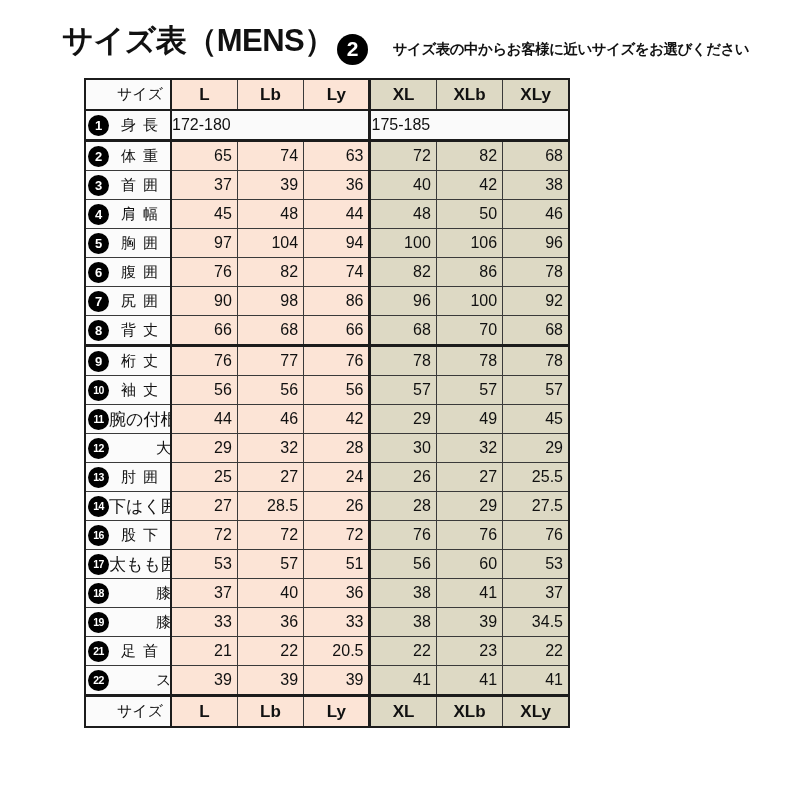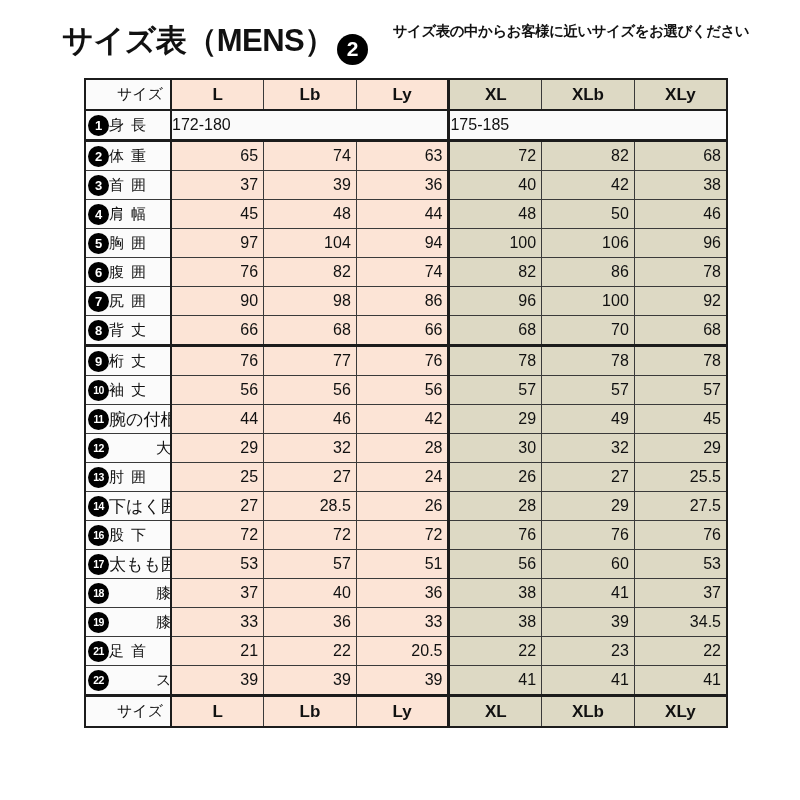--- a/index.html
+++ b/index.html
@@ -2,32 +2,32 @@
 <html style="--bg-l: #fce4d6; --bg-xl: #ddd9c4; --bg-w: #fbfbfb; --bd-dark: #1c1c1c;"><head>
 <meta charset="utf-8">
 <style>
   html,body{margin:0;padding:0;}
   body{
     width:800px;height:800px;background:#ffffff;position:relative;
     font-family:"Liberation Sans","DejaVu Sans",sans-serif;color:#111;
     -webkit-font-smoothing:antialiased;
   }
   
-  .hdr{position:absolute;left:62px;top:22px;display:flex;align-items:flex-start;white-space:nowrap;}
+  .hdr{position:absolute;left:62px;top:22px;display:flex;align-items:flex-end;white-space:nowrap;}
   .title{font-size:31px;font-weight:bold;letter-spacing:-0.5px;line-height:38px;}
   .title-badge{
     display:inline-flex;width:31px;height:31px;border-radius:50%;background:#000;color:#fff;
     align-items:center;justify-content:center;font-size:21px;font-weight:bold;
     margin-left:2px;vertical-align:-5px;
   }
   .subtitle{font-size:14.5px;font-weight:bold;margin-left:25px;padding-bottom:6px;letter-spacing:-0.5px;}
 
   
   table{
-    position:absolute;left:84px;top:78px;width:644px;
+    position:absolute;left:84px;top:78px;width:486px;
     border-collapse:collapse;table-layout:fixed;
     border:2px solid var(--bd-dark);
   }
   :root{--bd:#3a3a3a;--bd-dark:#1c1c1c;--bg-l:#fce4d6;--bg-xl:#ddd9c4;--bg-w:#fbfbfb;}
   col.label-col{width:86px;}
   td{border:1px solid var(--bd);height:28px;padding:0;font-size:16px;overflow:hidden;}
   .corner-cell{background:var(--bg-w);text-align:right;padding-right:7px;font-size:15px;}
   .size-cell{text-align:center;font-weight:bold;font-size:17px;}
   .bg-l{background:var(--bg-l);}
   .bg-xl{background:var(--bg-xl);}
@@ -36,21 +36,21 @@
   thead td{border-bottom:2px solid var(--bd-dark);height:29px;}
   tfoot td{border-top:3px solid var(--bd-dark);height:29px;}
   tr.sec-end td{border-bottom:3px solid var(--bd-dark);}
   .label-cell{background:var(--bg-w);}
   .label-inner{display:flex;align-items:center;height:100%;padding-left:2px;}
   .badge{
     flex:0 0 auto;width:21px;height:21px;border-radius:50%;background:#000;color:#fff;
     display:flex;align-items:center;justify-content:center;font-weight:bold;font-size:13px;
   }
   .badge-2d{font-size:10.5px;letter-spacing:-0.5px;text-align:right;}
-  .lbl{flex:1;font-size:15px;white-space:nowrap;}
+  .lbl{flex:1;text-align:center;font-size:15px;white-space:nowrap;}
   .lbl-2{letter-spacing:7px;margin-right:-7px;}
   .lbl-3{letter-spacing:1px;margin-left:47px;}
   .lbl-long{font-size:17px;letter-spacing:0;}
   .num-cell{text-align:right;padding-right:5px;}
   .height-cell{background:#fafafa;text-align:left;}
 </style>
 </head>
 <body>
 
 <div class="hdr">

